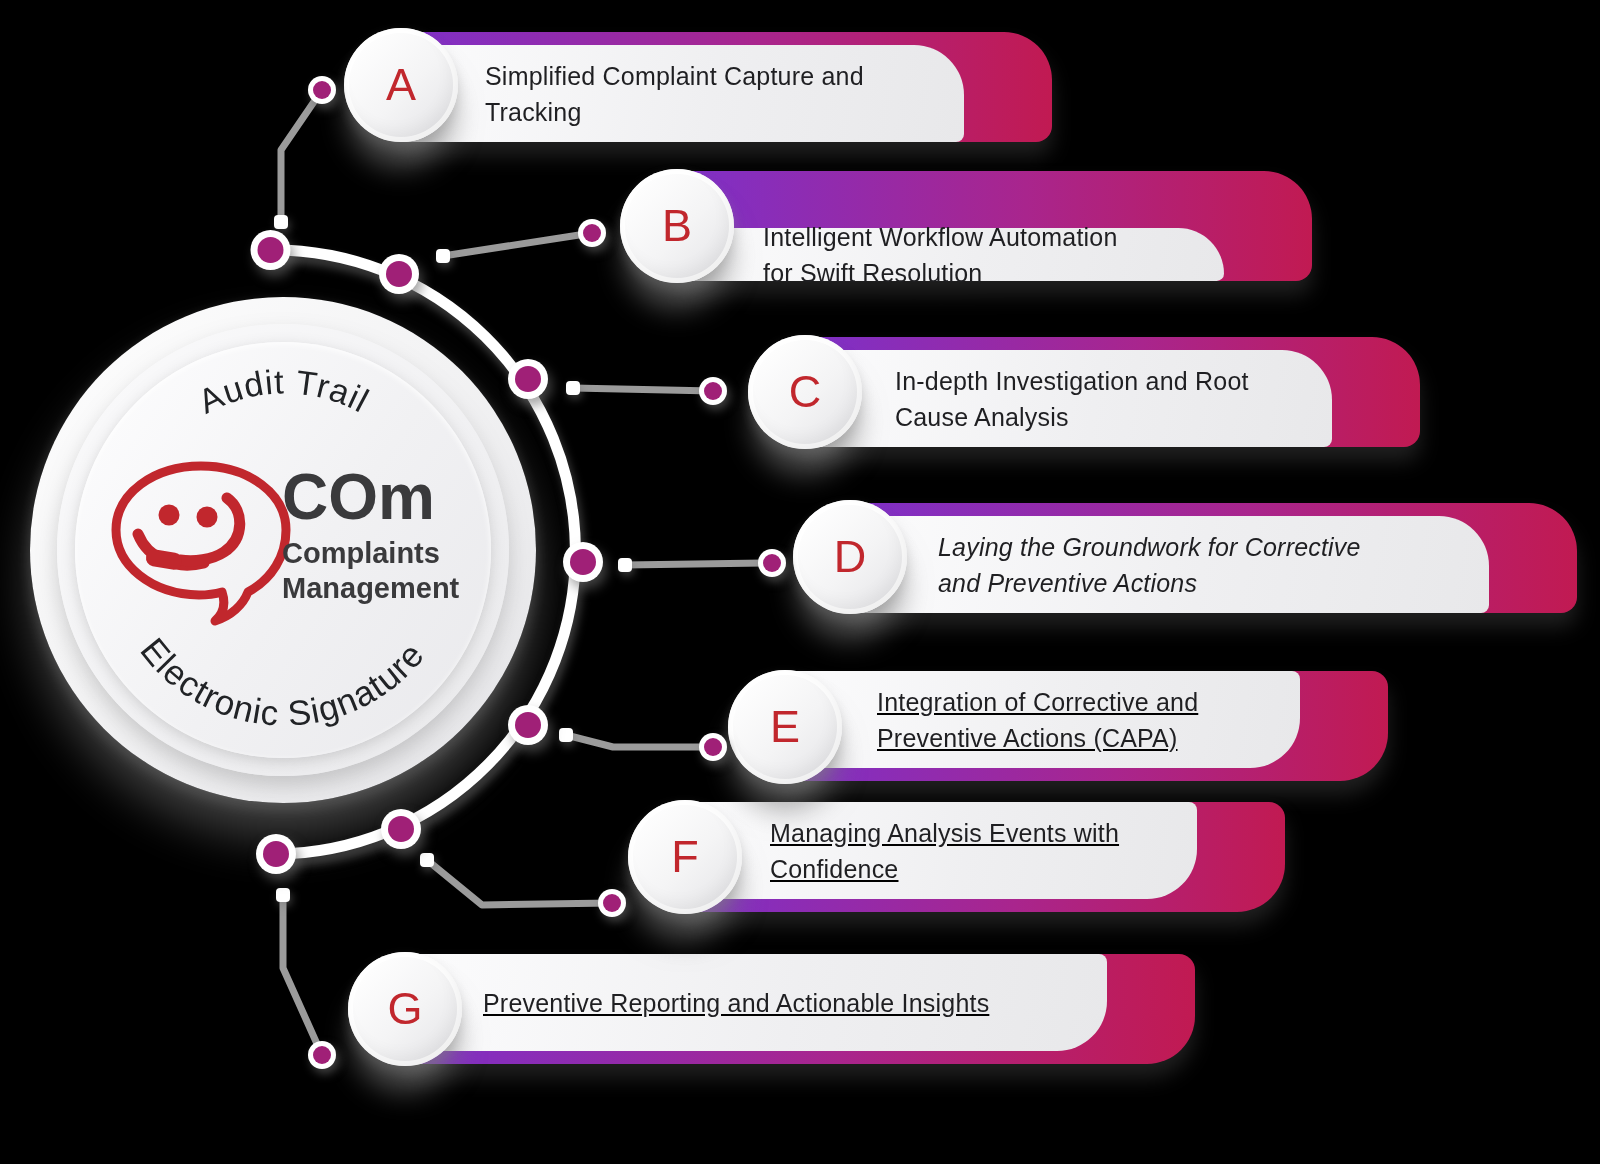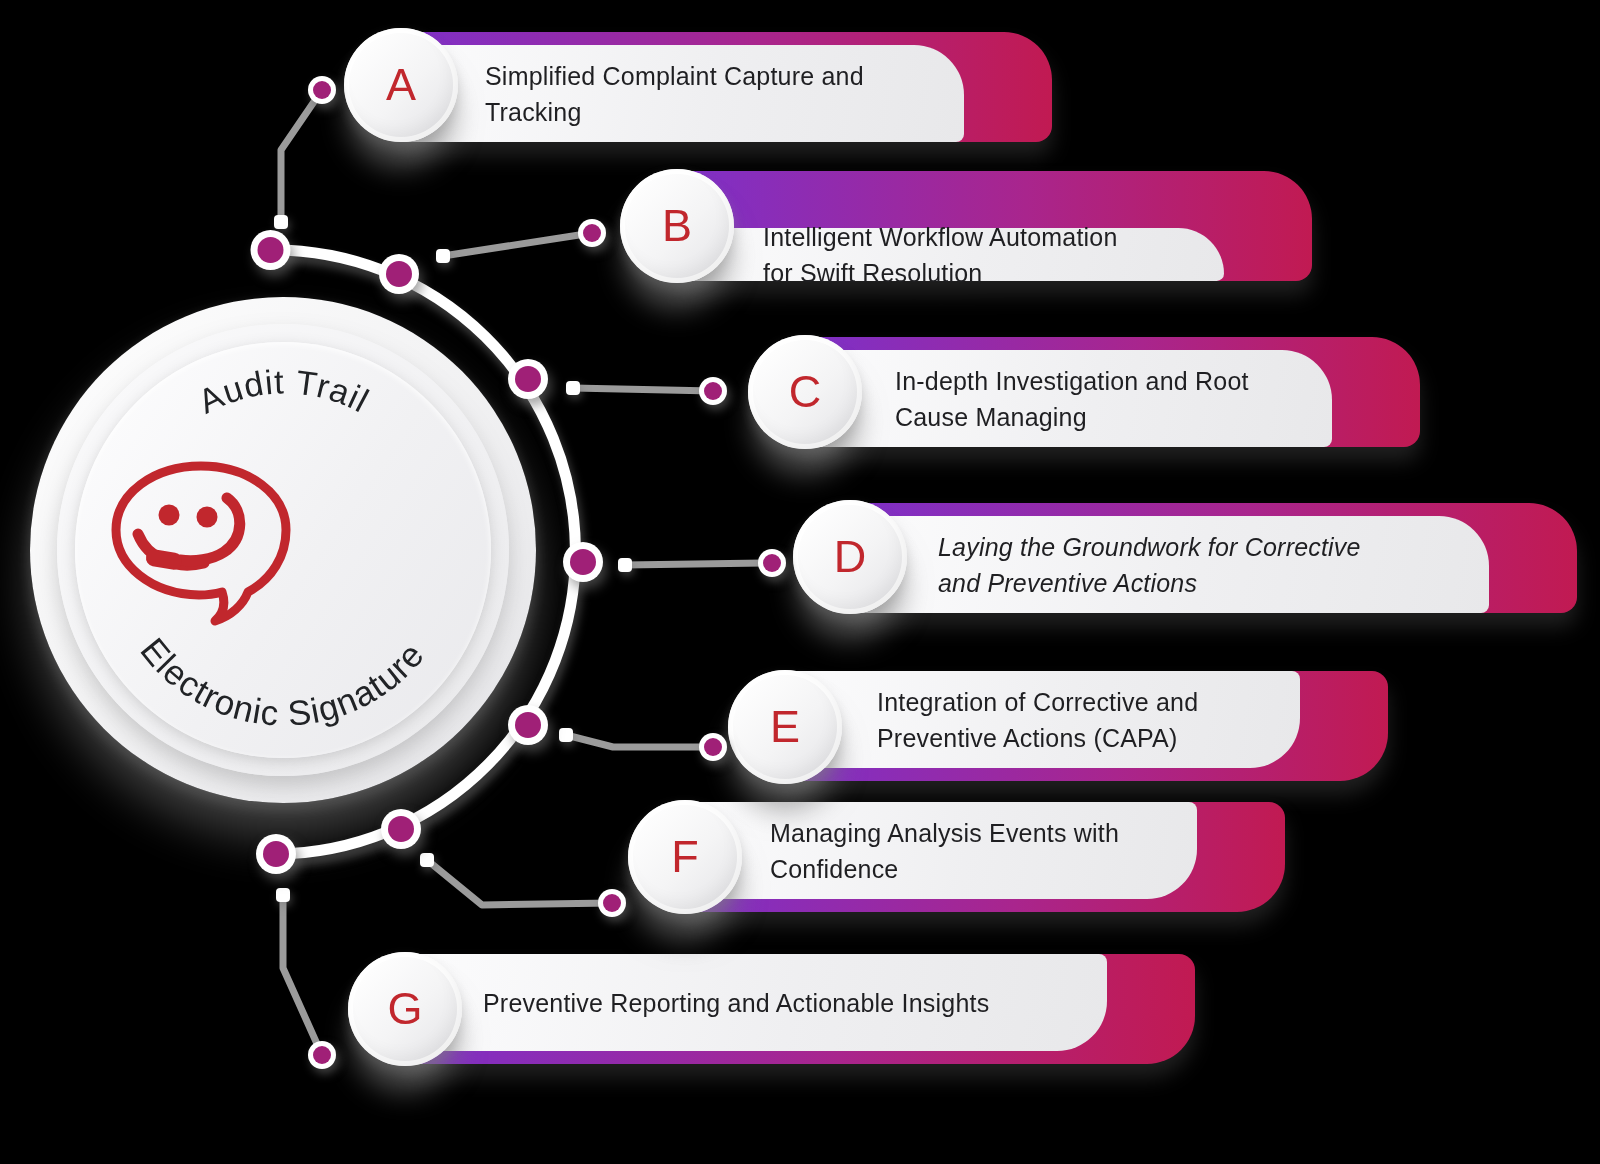--- a/index.html
+++ b/index.html
@@ -27,21 +27,21 @@
   .item{position:absolute;}
   .banner{position:absolute;left:0;top:0;width:100%;height:110px;
     background:linear-gradient(90deg,#7e30c8 0%,#a9258d 55%,#c11a52 100%);
     filter:drop-shadow(0 14px 10px rgba(110,110,110,.28));}
   .banner.top{border-radius:0 48px 16px 0;}
   .banner.bottom{border-radius:0 16px 48px 0;}
   .banner-body{position:absolute;left:0;right:88px;
     background:linear-gradient(100deg,#fcfcfd 0%,#efeff1 55%,#e8e8ea 100%);
     display:flex;align-items:center;}
   .banner.top .banner-body{top:13px;bottom:0;border-radius:0 50px 8px 0;}
-  .banner.bottom .banner-body{top:0;bottom:13px;border-radius:0 8px 50px 0;}
+  .banner.bottom .banner-body{top:0;bottom:13px;border-radius:0 8px 50px 0;text-decoration:underline;}
   .banner-label{color:#1f1f22;font-size:25px;line-height:36px;font-weight:500;
     letter-spacing:.2px;white-space:pre-line;}
 
   .letter-circle{position:absolute;width:114px;height:114px;border-radius:50%;
     background:linear-gradient(135deg,#ffffff 10%,#f4f4f5 55%,#e2e2e5 100%);
     box-shadow:0 30px 28px -4px rgba(120,120,120,.6), 0 6px 12px rgba(150,150,150,.3),
                inset -6px -10px 16px rgba(0,0,0,.05), inset 0 0 0 5px rgba(255,255,255,.85);
     display:flex;align-items:center;justify-content:center;}
   .letter{color:#c1272d;font-size:45px;font-weight:400;}
 
@@ -111,20 +111,23 @@
                C120,146 117,156 109,163 C125,158 137,147 142,134
                C166,121 180,98 180,72 C180,36 143,8 95,8 Z" fill="none" stroke="#c1272d" stroke-width="9" stroke-linejoin="round"></path>
       <circle cx="63" cy="57" r="10.5" fill="#c1272d"></circle>
       <circle cx="101" cy="59" r="10.5" fill="#c1272d"></circle>
       <path d="M32,76 C42,101 70,112 98,105" fill="none" stroke="#c1272d" stroke-width="11" stroke-linecap="round"></path>
       <path d="M121,40 C138,52 139,80 118,94 C106,102 88,104 74,102" fill="none" stroke="#c1272d" stroke-width="11" stroke-linecap="round"></path>
       <rect x="40" y="93" width="36" height="17" rx="8" fill="#c1272d" transform="rotate(10 58 101)"></rect>
     </svg>
 
     <div class="com-text">
+      <div class="com-title">COm</div>
+      <div class="com-sub" style="white-space:pre-line;">Complaints
+Management</div>
     </div>
   </div>
 
   <div class="banners-layer">
 
     <div class="item item-a">
       <div class="banner top">
         <div class="banner-body">
           <div class="banner-label">Simplified Complaint Capture and
 Tracking</div>
@@ -138,21 +141,21 @@
           <div class="banner-label">Intelligent Workflow Automation
 for Swift Resolution</div>
         </div>
       </div>
     </div>
 
     <div class="item item-c">
       <div class="banner top">
         <div class="banner-body">
           <div class="banner-label">In-depth Investigation and Root
-Cause Managing</div>
+Cause Analysis</div>
         </div>
       </div>
     </div>
 
     <div class="item item-d">
       <div class="banner top">
         <div class="banner-body">
           <div class="banner-label">Laying the Groundwork for Corrective
 and Preventive Actions</div>
         </div>

